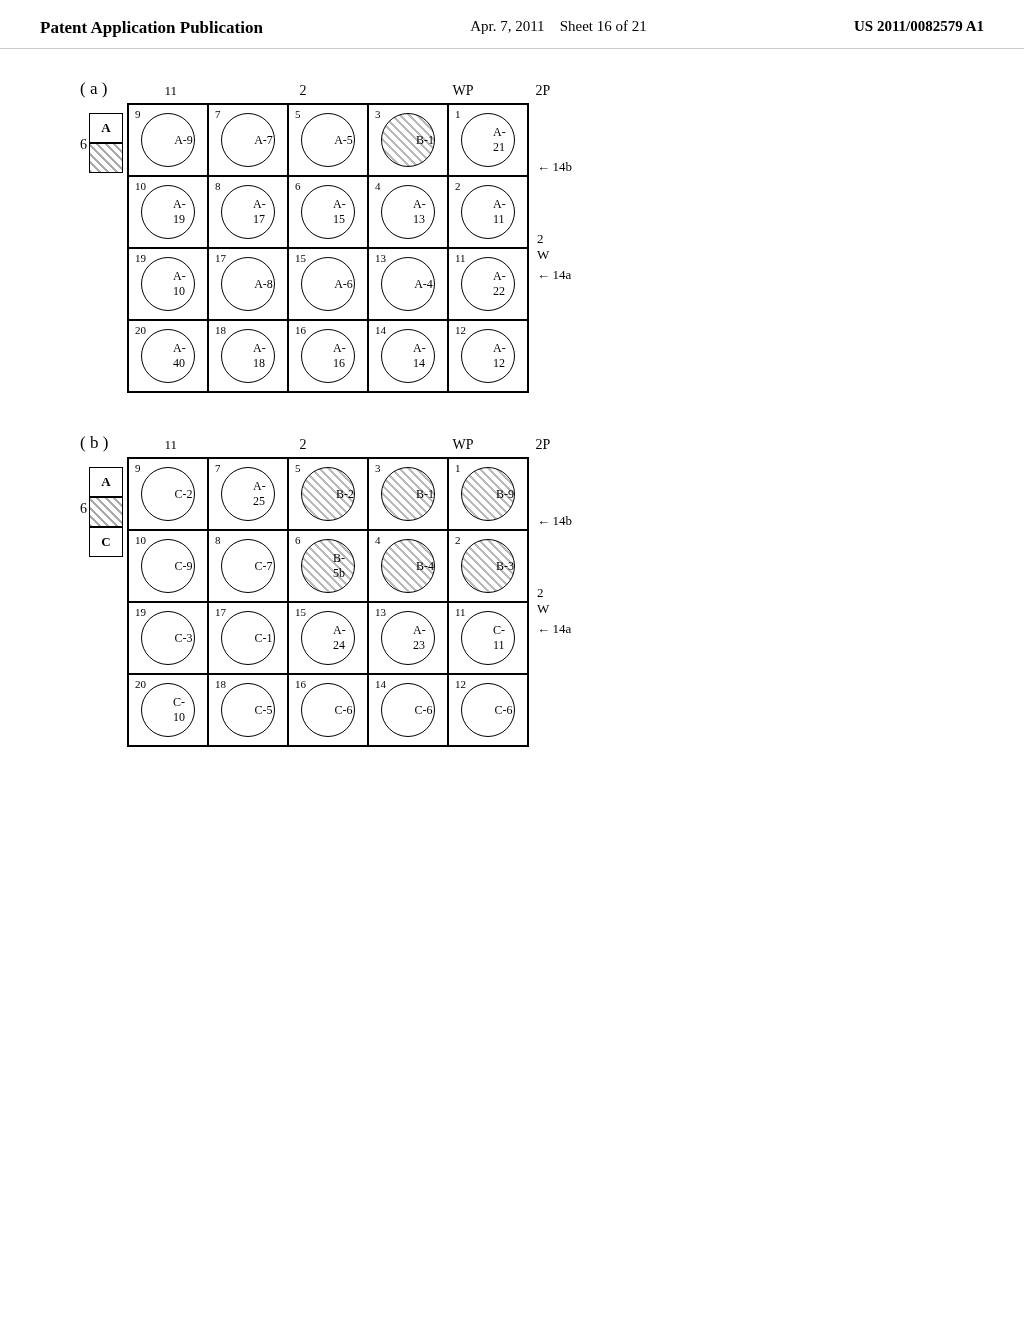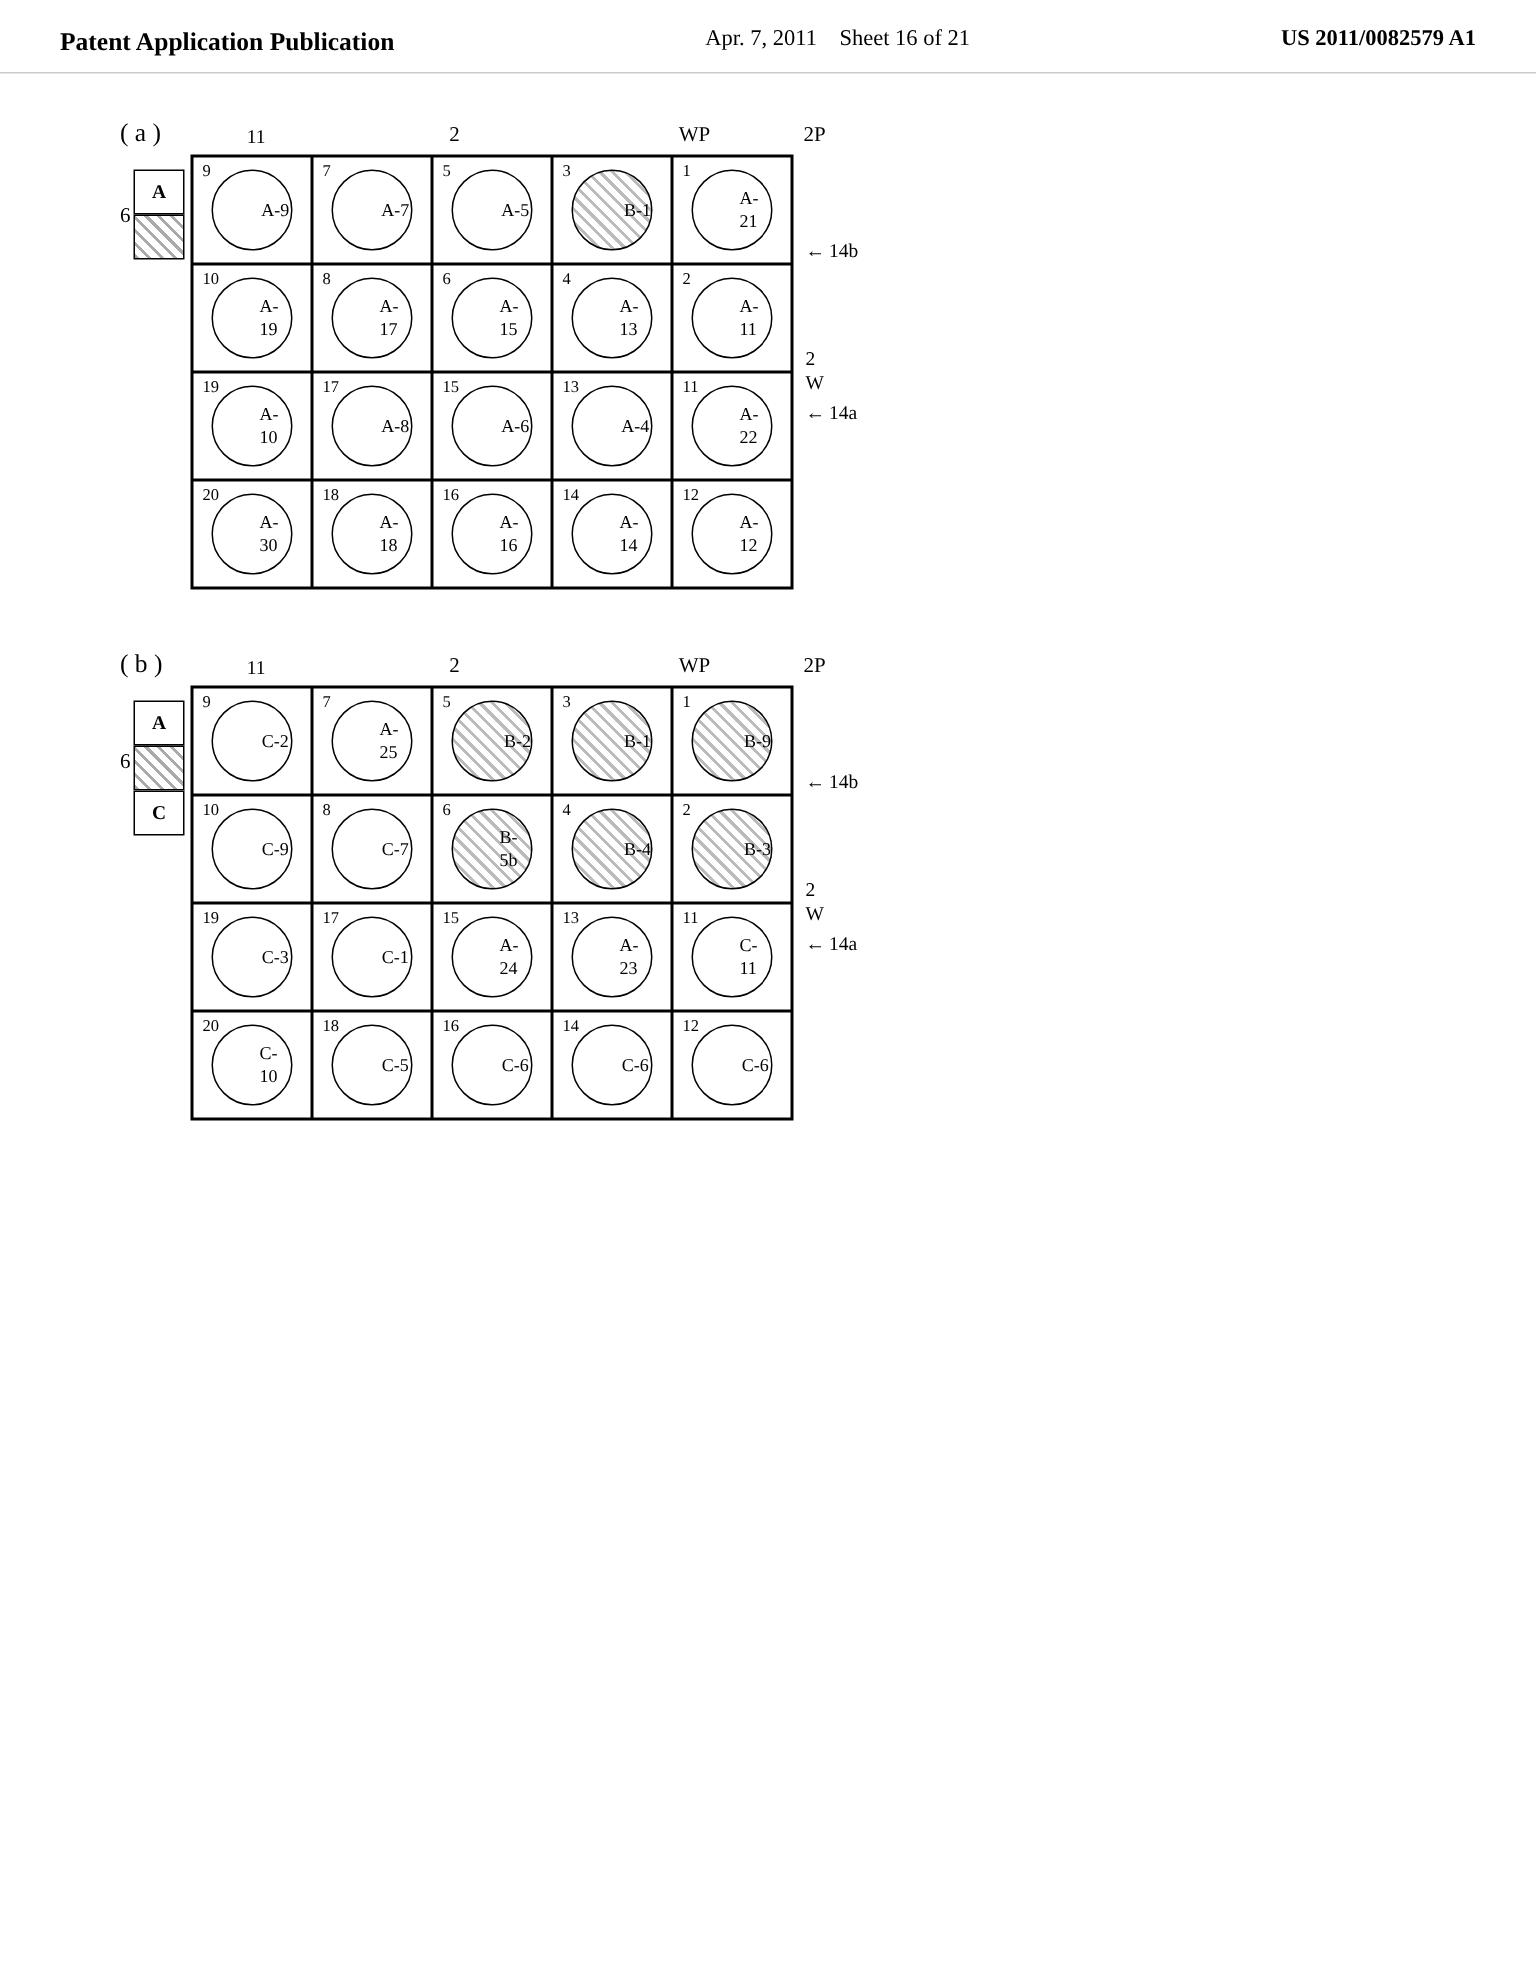--- a/index.html
+++ b/index.html
@@ -262,21 +262,21 @@
                   <span class="cell-num">11</span>
                   <div class="wafer-circle">
                     <span class="wafer-label">A-22</span>
                   </div>
                 </div>
               </div>
               <div class="grid-row">
                 <div class="grid-cell">
                   <span class="cell-num">20</span>
                   <div class="wafer-circle">
-                    <span class="wafer-label">A-30</span>
+                    <span class="wafer-label">A-40</span>
                   </div>
                 </div>
                 <div class="grid-cell">
                   <span class="cell-num">18</span>
                   <div class="wafer-circle">
                     <span class="wafer-label">A-18</span>
                   </div>
                 </div>
                 <div class="grid-cell">
                   <span class="cell-num">16</span>

